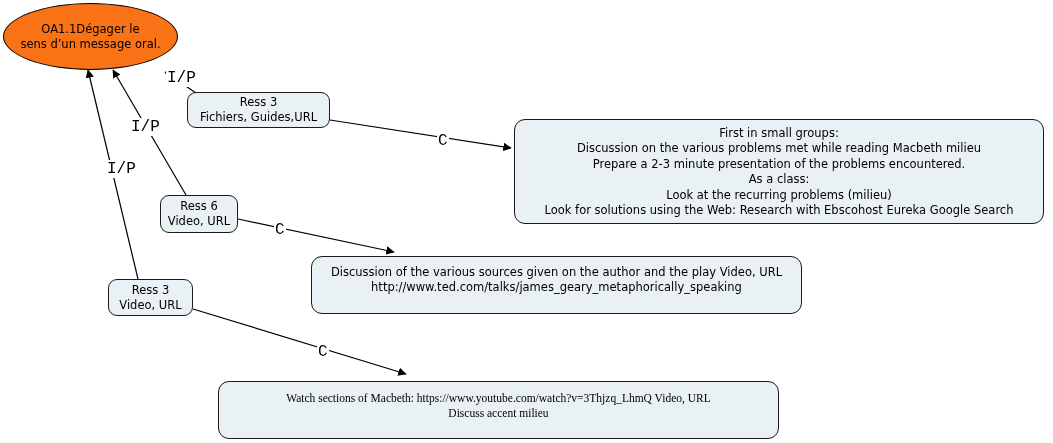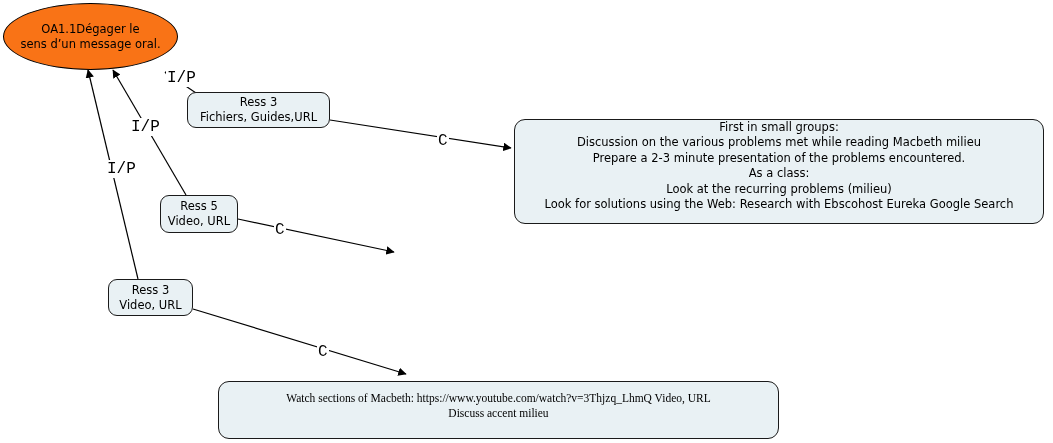--- a/index.html
+++ b/index.html
@@ -79,20 +79,21 @@
     align-items: flex-start;
     justify-content: center;
     text-align: center;
     z-index: 3;
   }
   .content-box .txt {
     font-size: 11.5px;
     line-height: 15.4px;
     color: #000000;
     white-space: pre-line;
+    padding-top: 6px;
   }
   .content-box.mid .txt { padding-top: 8px; }
   .content-box.bottom .txt { padding-top: 9px; font-family: Liberation Serif, serif; }
 
   
   .edge-label {
     position: absolute;
     font-family: Liberation Mono, monospace;
     font-size: 16px;
     color: #000000;
@@ -143,37 +144,41 @@
     <span class="txt">OA1.1Dégager le
 sens d’un message oral.</span>
   </div>
 
   <div class="ress-node" style="left:187px; top:92px; width:143px; height:36px;">
     <span class="txt">Ress 3
 Fichiers, Guides,URL</span>
   </div>
 
   <div class="ress-node" style="left:160px; top:195px; width:78px; height:38px;">
-    <span class="txt">Ress 5
+    <span class="txt">Ress 6
 Video, URL</span>
   </div>
 
   <div class="ress-node" style="left:108px; top:279px; width:85px; height:37px;">
     <span class="txt">Ress 3
 Video, URL</span>
   </div>
 
   <div class="content-box" style="left:514px; top:119px; width:530px; height:105px;">
     <span class="txt">First in small groups:
 Discussion on the various problems met while reading Macbeth milieu
 Prepare a 2-3 minute presentation of the problems encountered.
 As a class:
 Look at the recurring problems (milieu)
 Look for solutions using the Web:  Research with Ebscohost    Eureka  Google Search</span>
   </div>
 
+  <div class="content-box mid" style="left:311px; top:256px; width:491px; height:58px;">
+    <span class="txt">Discussion of the various sources given on the author and the play Video, URL
+http://www.ted.com/talks/james_geary_metaphorically_speaking</span>
+  </div>
 
   <div class="content-box bottom" style="left:218px; top:381px; width:561px; height:58px;">
     <span class="txt">Watch sections of Macbeth: https://www.youtube.com/watch?v=3Thjzq_LhmQ Video, URL
 Discuss accent milieu</span>
   </div>
 
 </div>
 
 </body></html>

